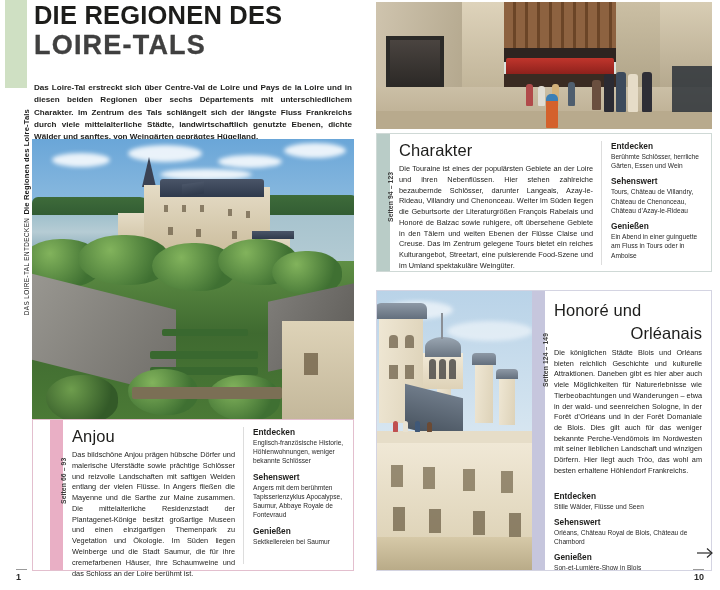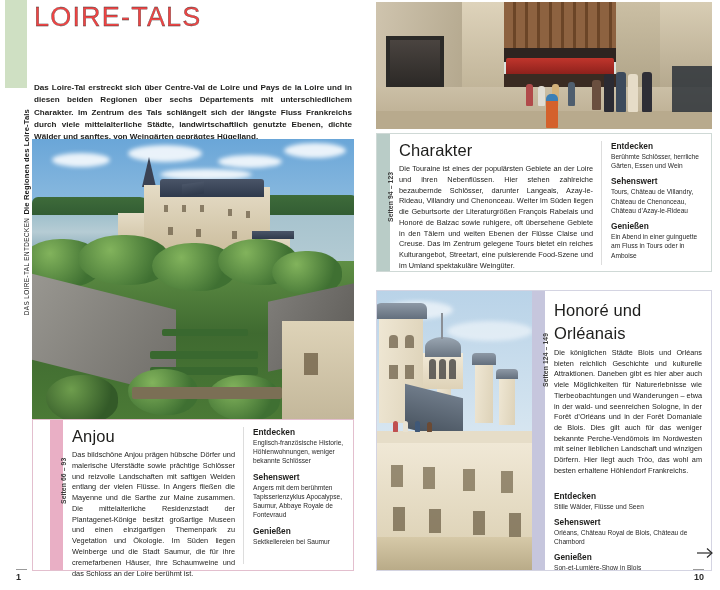--- a/index.html
+++ b/index.html
@@ -32,22 +32,22 @@
   .vert-tab .vt-bold { font-weight: 700; font-size: 7.6px; margin-left: 3px; }
 
   .headline {
     position: absolute; left: 34px; top: 2px; width: 320px;
   }
   .hl1 {
     font-size: 25.5px; font-weight: 700; letter-spacing: .2px;
     color: #1d1d1b; line-height: 1.08;
   }
   .hl2 {
-    font-size: 27px; font-weight: 400; letter-spacing: 1.2px;
-    color: #ef4444; line-height: 1.12;
+    font-size: 27px; font-weight: 700; letter-spacing: 1.2px;
+    color: #404040; line-height: 1.12;
     -webkit-text-stroke: 0.3px #3a3a38;
   }
 
   .intro {
     position: absolute; left: 34px; top: 82px; width: 318px;
     font-size: 8.1px; font-weight: 700; line-height: 1.52;
     color: #1d1d1b; text-align: justify;
   }
 
   
@@ -167,20 +167,21 @@
   <div class="page-left">
 
     <div class="green-bar"></div>
 
     <div class="vert-tab">
       <span class="vt-caps">DAS LOIRE-TAL ENTDECKEN</span>
       <span class="vt-bold">Die Regionen des Loire-Tals</span>
     </div>
 
     <div class="headline">
+      <div class="hl1">DIE REGIONEN DES</div>
       <div class="hl2">LOIRE-TALS</div>
     </div>
 
     <div class="intro">Das Loire-Tal erstreckt sich über Centre-Val de Loire und Pays de la Loire und in diesen beiden Regionen über sechs Départements mit unterschiedlichem Charakter. Im Zentrum des Tals schlängelt sich der längste Fluss Frankreichs durch viele mittelalterliche Städte, landwirtschaftlich genutzte Ebenen, dichte Wälder und sanftes, von Weingärten geprägtes Hügelland.</div>
 
     <div class="photo-left">
       <div class="ph sky-a"></div>
       <div class="cloud" style="left:20px;top:14px;width:58px;height:14px;"></div>
       <div class="cloud" style="left:96px;top:6px;width:74px;height:17px;"></div>
       <div class="cloud" style="left:186px;top:16px;width:64px;height:13px;"></div>
@@ -360,21 +361,21 @@
         <div class="tower" style="left:0;top:246px;width:155px;height:33px;background:linear-gradient(#d6c9a8,#b9ab88);"></div>
       </div>
 
       <div class="blesois-right">
         <div class="tab-strip tab-blue">
           <span class="tab-label" style="left:10px;top:96px;">Seiten 124 – 149</span>
         </div>
         <div class="card-body" style="flex-direction:column;padding:10px 9px 6px 9px;">
           <div>
             <div class="card-title">Honoré und</div>
-            <div class="card-title" style="margin-bottom:5px;">Orléanais</div>
+            <div class="card-title" style="margin-bottom:5px;text-align:right;">Orléanais</div>
             <div class="card-text" style="font-size:7.3px;">Die königlichen Städte Blois und Orléans bieten reichlich Geschichte und kulturelle Attraktionen. Daneben gibt es hier aber auch viele Möglichkeiten für Naturerlebnisse wie Tierbeobachtungen und Wanderungen – etwa in der wald- und seenreichen Sologne, in der Forêt d’Orléans und in der Forêt Domaniale de Blois. Dies gilt auch für das weniger bekannte Perche-Vendômois im Nordwesten mit seiner lieblichen Landschaft und winzigen Dörfern. Hier liegt auch Trôo, das wohl am besten erhaltene Höhlendorf Frankreichs.</div>
           </div>
           <div class="card-side noborder" style="flex:none;margin-top:14px;width:100%;">
             <div class="side-group">
               <div class="side-h">Entdecken</div>
               <div class="side-p">Stille Wälder, Flüsse und Seen</div>
             </div>
             <div class="side-group">
               <div class="side-h">Sehenswert</div>
               <div class="side-p">Orléans, Château Royal de Blois, Château de Chambord</div>

